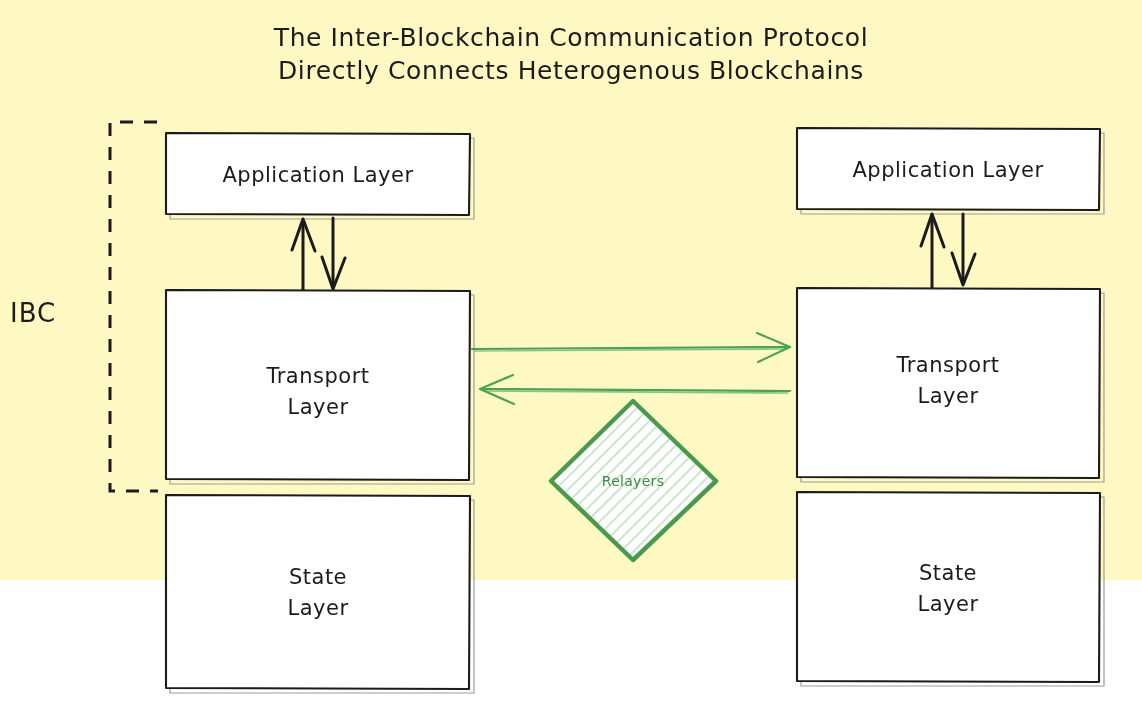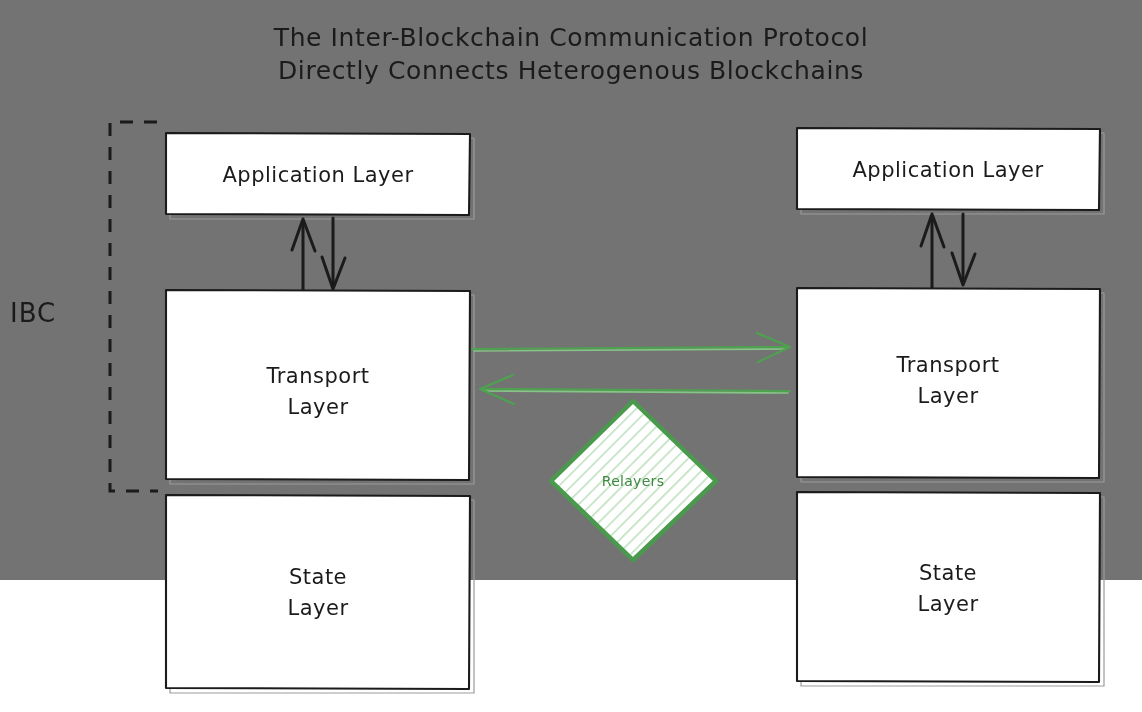--- a/index.html
+++ b/index.html
@@ -10,21 +10,21 @@
   body {
     width: 1142px;
     height: 712px;
     overflow: hidden;
     font-family: "DejaVu Sans", sans-serif;
   }
   #stage {
     position: relative;
     width: 1142px;
     height: 580px;
-    background: #737373;
+    background: #fef9c3;
   }
   #diagram-svg {
     position: absolute;
     left: 0;
     top: 0;
     width: 1142px;
     height: 712px;
   }
   .hand-text {
     font-family: "DejaVu Sans", sans-serif;

